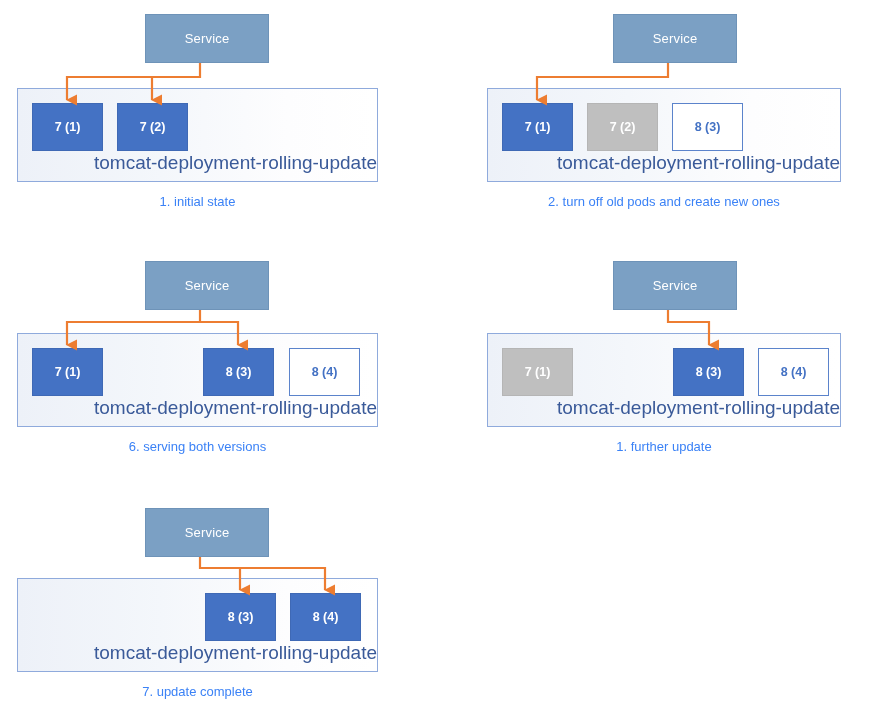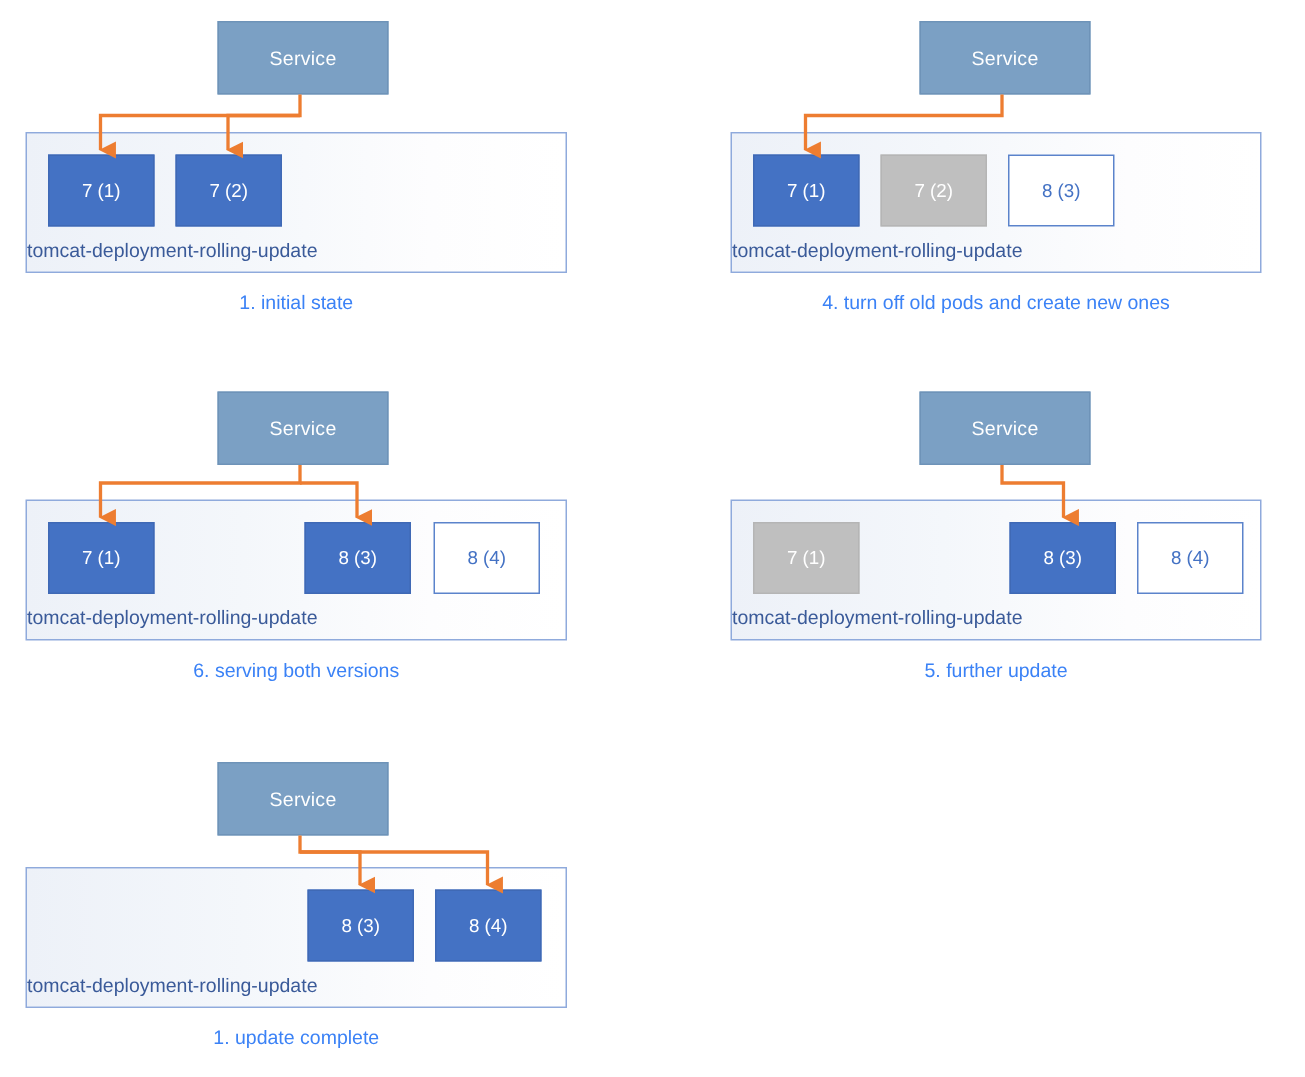--- a/index.html
+++ b/index.html
@@ -13,21 +13,21 @@
     position: relative;
     font-family: "Liberation Sans", sans-serif;
     overflow: hidden;
   }
   .panel {
     position: absolute;
   }
   
   .service-box {
     position: absolute;
-    width: 114px;
+    width: 124px;
     height: 49px;
     background: #7BA0C4;
     border: 1px solid #6E93B8;
     box-sizing: border-box;
     display: flex;
     align-items: center;
     justify-content: center;
     color: #ffffff;
     font-size: 13px;
     letter-spacing: 0.2px;
@@ -37,34 +37,35 @@
     position: absolute;
     box-sizing: border-box;
     border: 1px solid #8FAADC;
     background: linear-gradient(to right, #EDF1F8 0%, #F4F7FB 40%, #FDFDFE 75%, #FFFFFF 100%);
   }
   .deployment-label {
     position: absolute;
     left: 0;
     right: 0;
     bottom: 7px;
-    text-align: left;
+    text-align: right;
     color: #3A5A99;
-    font-size: 13px;
+    font-size: 19px;
   }
   
   .pod {
     position: absolute;
     width: 71px;
     height: 48px;
     box-sizing: border-box;
     display: flex;
     align-items: center;
     justify-content: center;
     font-size: 12.5px;
+    font-weight: bold;
   }
   .pod.blue {
     background: #4472C4;
     border: 1px solid #3F69B5;
     color: #ffffff;
   }
   .pod.gray {
     background: #BFBFBF;
     border: 1px solid #B5B5B5;
     color: #ffffff;
@@ -120,21 +121,21 @@
   </div>
   <div class="pod blue" style="left:502px; top:103px;">
     <span>7 (1)</span>
   </div>
   <div class="pod gray" style="left:587px; top:103px;">
     <span>7 (2)</span>
   </div>
   <div class="pod white" style="left:672px; top:103px;">
     <span>8 (3)</span>
   </div>
-  <div class="caption" style="left:487px; top:194px; width:354px;">4. turn off old pods and create new ones</div>
+  <div class="caption" style="left:487px; top:194px; width:354px;">2. turn off old pods and create new ones</div>
 </div>
 
 <div class="panel">
   <div class="service-box" style="left:145px; top:261px;">
     <span>Service</span>
   </div>
   <div class="deployment" style="left:17px; top:333px; width:361px; height:94px;">
     <div class="deployment-label">tomcat-deployment-rolling-update</div>
   </div>
   <div class="pod blue" style="left:32px; top:348px;">
@@ -158,37 +159,37 @@
   </div>
   <div class="pod gray" style="left:502px; top:348px;">
     <span>7 (1)</span>
   </div>
   <div class="pod blue" style="left:673px; top:348px;">
     <span>8 (3)</span>
   </div>
   <div class="pod white" style="left:758px; top:348px;">
     <span>8 (4)</span>
   </div>
-  <div class="caption" style="left:487px; top:439px; width:354px;">5. further update</div>
+  <div class="caption" style="left:487px; top:439px; width:354px;">1. further update</div>
 </div>
 
 <div class="panel">
   <div class="service-box" style="left:145px; top:508px;">
     <span>Service</span>
   </div>
   <div class="deployment" style="left:17px; top:578px; width:361px; height:94px;">
     <div class="deployment-label">tomcat-deployment-rolling-update</div>
   </div>
   <div class="pod blue" style="left:205px; top:593px;">
     <span>8 (3)</span>
   </div>
   <div class="pod blue" style="left:290px; top:593px;">
     <span>8 (4)</span>
   </div>
-  <div class="caption" style="left:17px; top:684px; width:361px;">1. update complete</div>
+  <div class="caption" style="left:17px; top:684px; width:361px;">7. update complete</div>
 </div>
 
 <svg class="connectors" viewBox="0 0 870 718" xmlns="http://www.w3.org/2000/svg">
   <defs>
     <marker id="ah" viewBox="0 0 10 10" refX="5" refY="9" markerWidth="5.2" markerHeight="5.2" orient="auto-start-reverse">
       <path d="M 0 10 L 5 0 L 10 10 z" fill="#ED7D31" transform="rotate(180 5 5)"></path>
     </marker>
   </defs>
   <g stroke="#ED7D31" stroke-width="2.2" fill="none">
 

